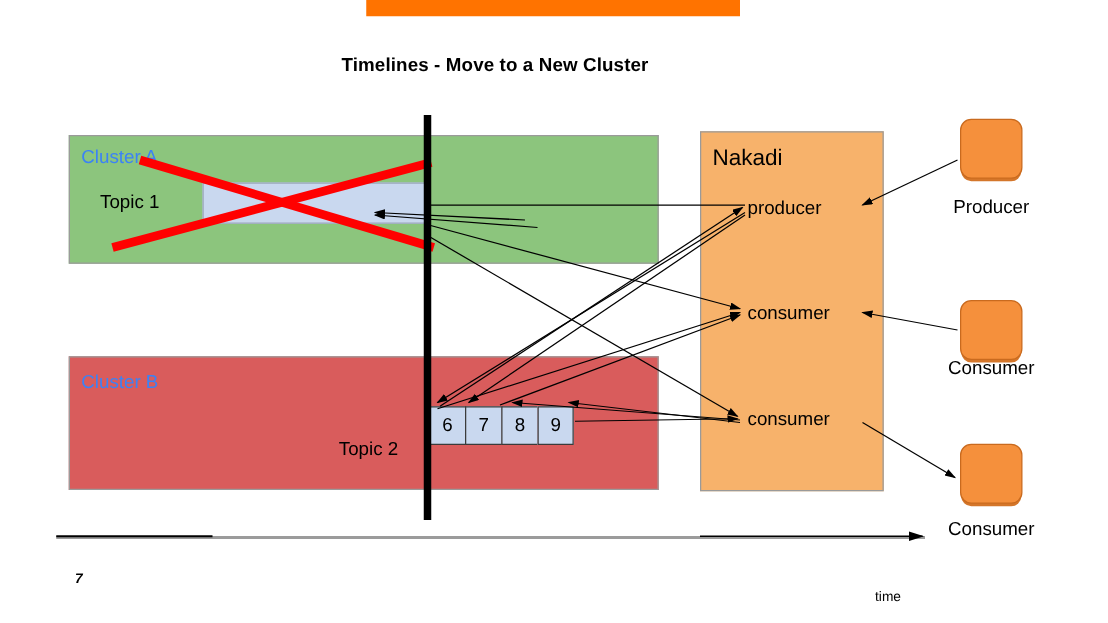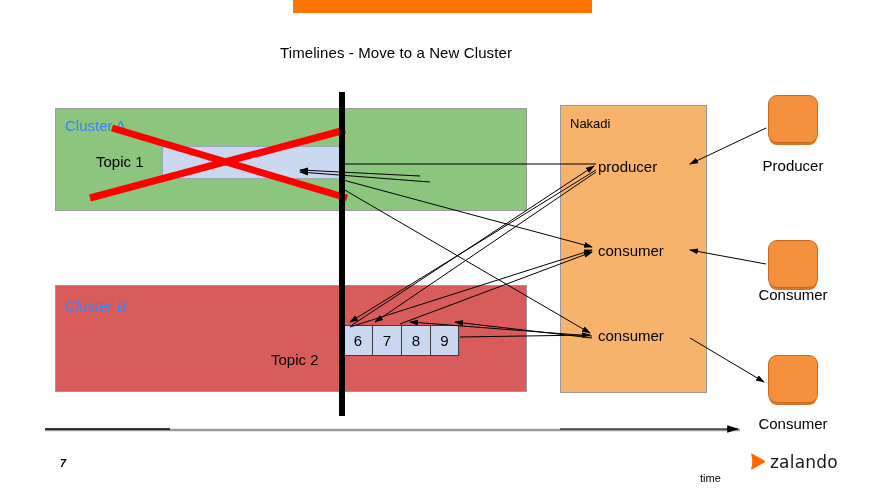--- a/index.html
+++ b/index.html
@@ -10,51 +10,51 @@
   }
   #stage{position:absolute;inset:0;width:886px;height:498px;}
   .abs{position:absolute;}
 
   
   #top-bar{left:293px;top:0;width:299px;height:13px;background:#FF7300;}
 
   
   #slide-title{
     left:0;top:44px;width:792px;text-align:center;
-    font-size:15px;font-weight:normal;letter-spacing:.1px;
+    font-size:15px;font-weight:bold;letter-spacing:.1px;
   }
 
   
   .cluster-box{border:1px solid #9a9a9a;box-sizing:border-box;}
   #cluster-a-box{left:55px;top:108px;width:472px;height:103px;background:#8CC57D;}
   #cluster-b-box{left:55px;top:285px;width:472px;height:107px;background:#D95C5C;}
   .cluster-label{font-size:15px;color:#3b82f6;}
   #cluster-a-label{left:65px;top:117px;}
-  #cluster-b-label{left:65px;top:297px;font-style:italic;}
+  #cluster-b-label{left:65px;top:297px;}
 
   
   #topic1-strip{left:162px;top:146px;width:181px;height:33px;background:#C9D8EF;border:1px solid #9aa6bb;box-sizing:border-box;}
-  #topic1-label{left:96px;top:153px;font-size:15px;}
+  #topic1-label{left:80px;top:153px;font-size:15px;}
 
   
   #topic2-label{left:271px;top:331px;font-size:15px;margin-top:20px;}
   #topic2-cells{left:343px;top:325px;height:31px;display:flex;}
   #topic2-cells .cell{
     width:29px;height:31px;background:#C9D8EF;
     border:1px solid #3b3b3b;border-right:none;box-sizing:border-box;
     display:flex;align-items:center;justify-content:center;font-size:15px;color:#000;
   }
   #topic2-cells .cell:last-child{border-right:1px solid #3b3b3b;}
 
   
   #now-bar{left:339px;top:92px;width:6px;height:324px;background:#000;}
 
   
   #nakadi-box{left:560px;top:105px;width:147px;height:288px;background:#F7B26B;border:1px solid #9a9a9a;box-sizing:border-box;}
-  #nakadi-label{left:570px;top:116px;font-size:13px;}
+  #nakadi-label{left:570px;top:116px;font-size:18px;}
   .nakadi-role{font-size:15px;left:598px;}
   #role-producer{top:158px;}
   #role-consumer-1{top:242px;}
   #role-consumer-2{top:327px;}
 
   
   .actor-tile{
     width:50px;height:48px;border-radius:9px;
     background:#F5903C;border:1px solid #c96a1e;
     box-shadow:0 3px 0 -1px #d4762a;box-sizing:border-box;
@@ -160,20 +160,14 @@
 
   <div class="abs actor-tile" id="actor-tile-consumer-1"></div>
   <div class="abs actor-label" id="actor-label-consumer-1">Consumer</div>
 
   <div class="abs actor-tile" id="actor-tile-consumer-2"></div>
   <div class="abs actor-label" id="actor-label-consumer-2">Consumer</div>
 
   <div class="abs" id="page-number">7</div>
   <div class="abs" id="time-label">time</div>
 
-  <div class="abs" id="zalando-logo">
-    <svg width="18" height="19" viewBox="0 0 18 19">
-      <path d="M3.2,1.5 C3.0,0.9 3.6,0.4 4.2,0.7 L16.4,7.6 C17.1,8.0 17.1,9.1 16.4,9.5 L4.2,16.4 C3.6,16.7 3.0,16.2 3.2,15.6 C4.6,11.0 4.6,6.1 3.2,1.5 Z" fill="#FF6900"></path>
-    </svg>
-    <span id="zalando-word">zalando</span>
-  </div>
 
 </div>
 
 </body></html>

